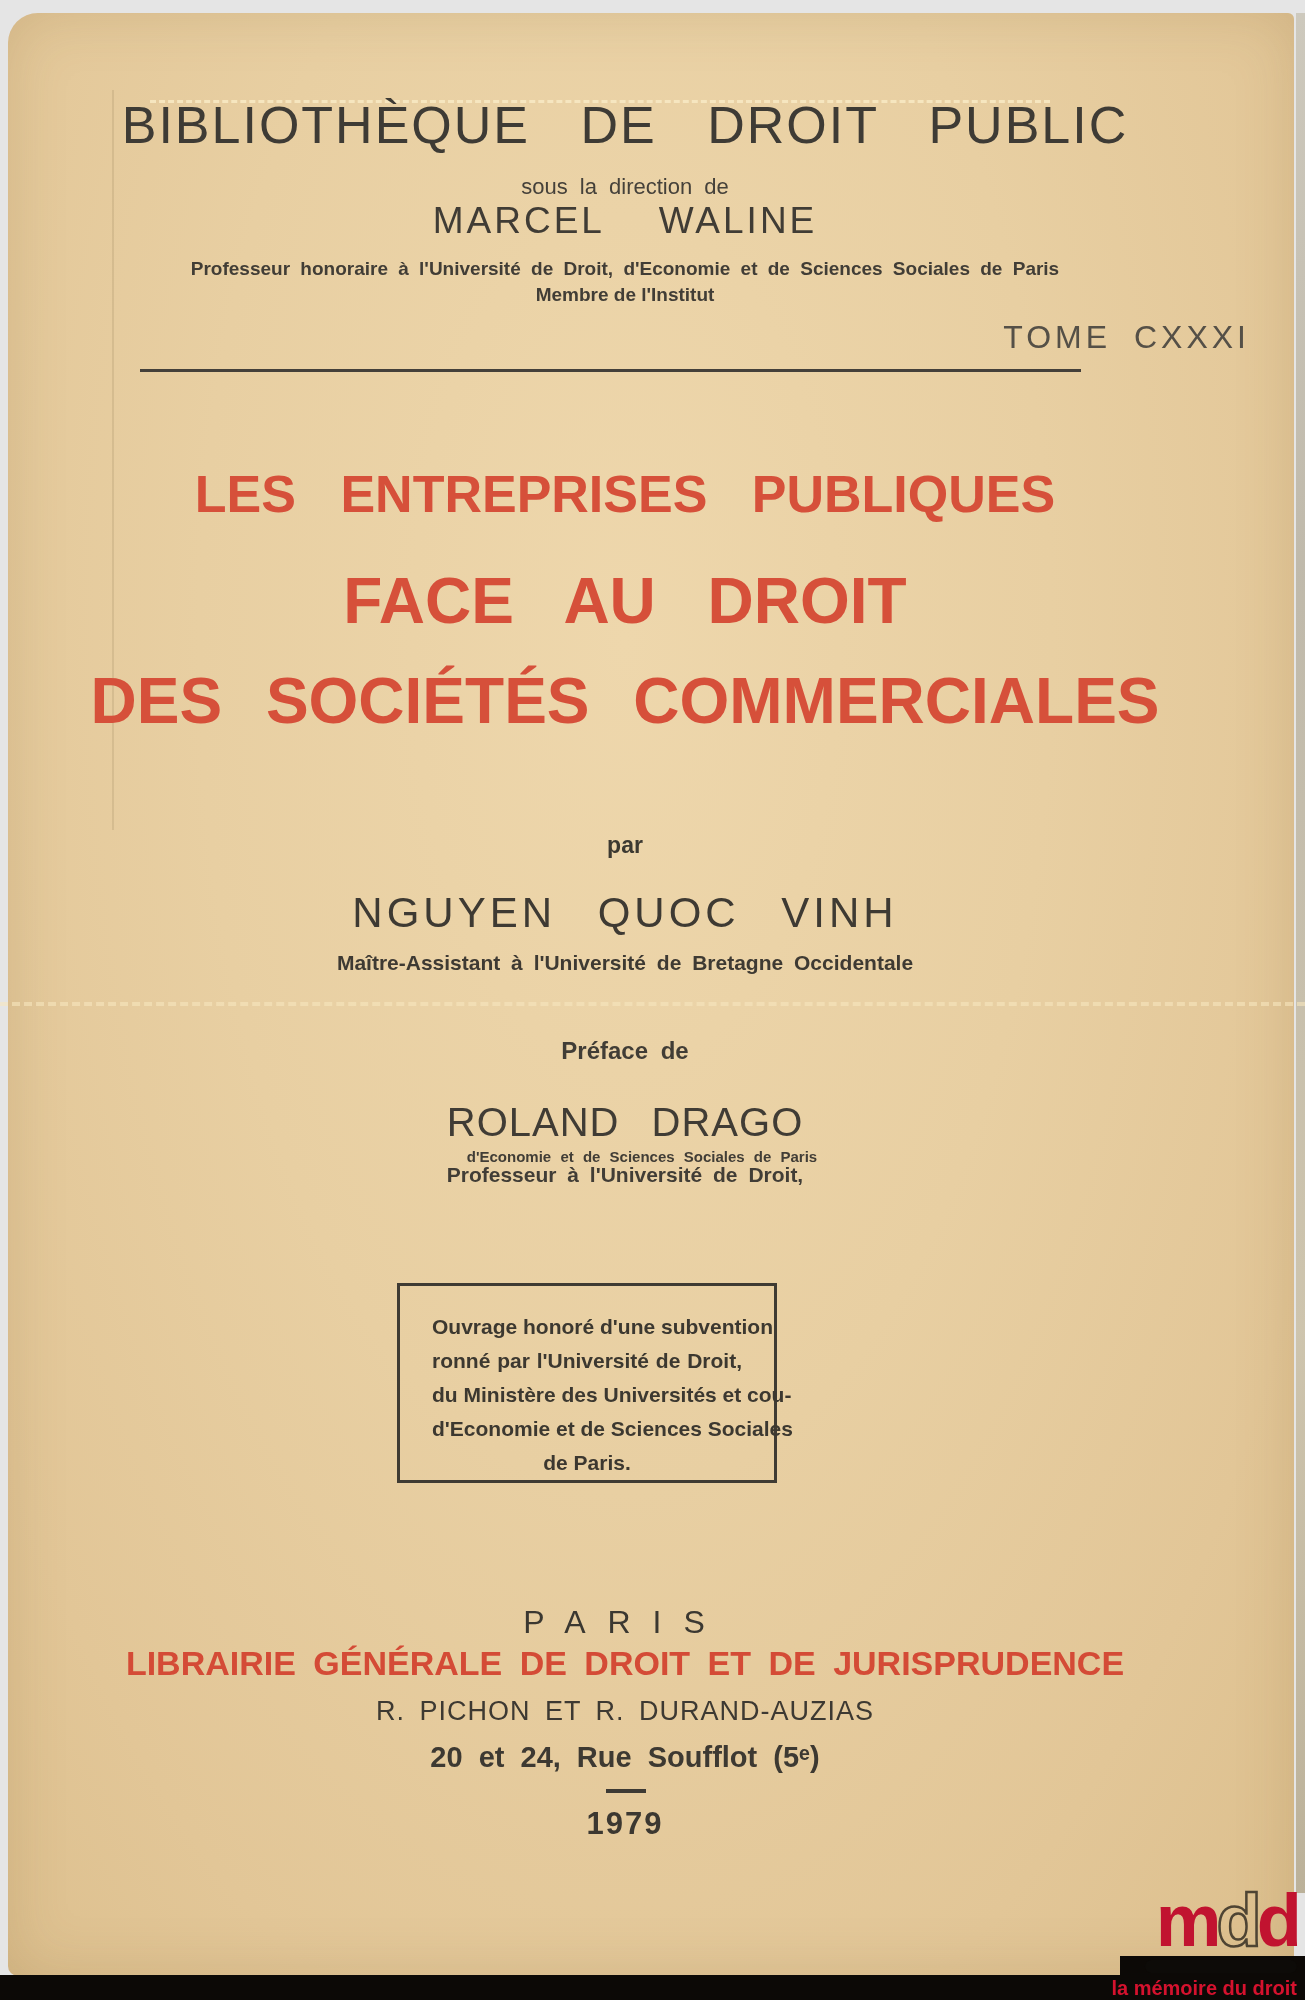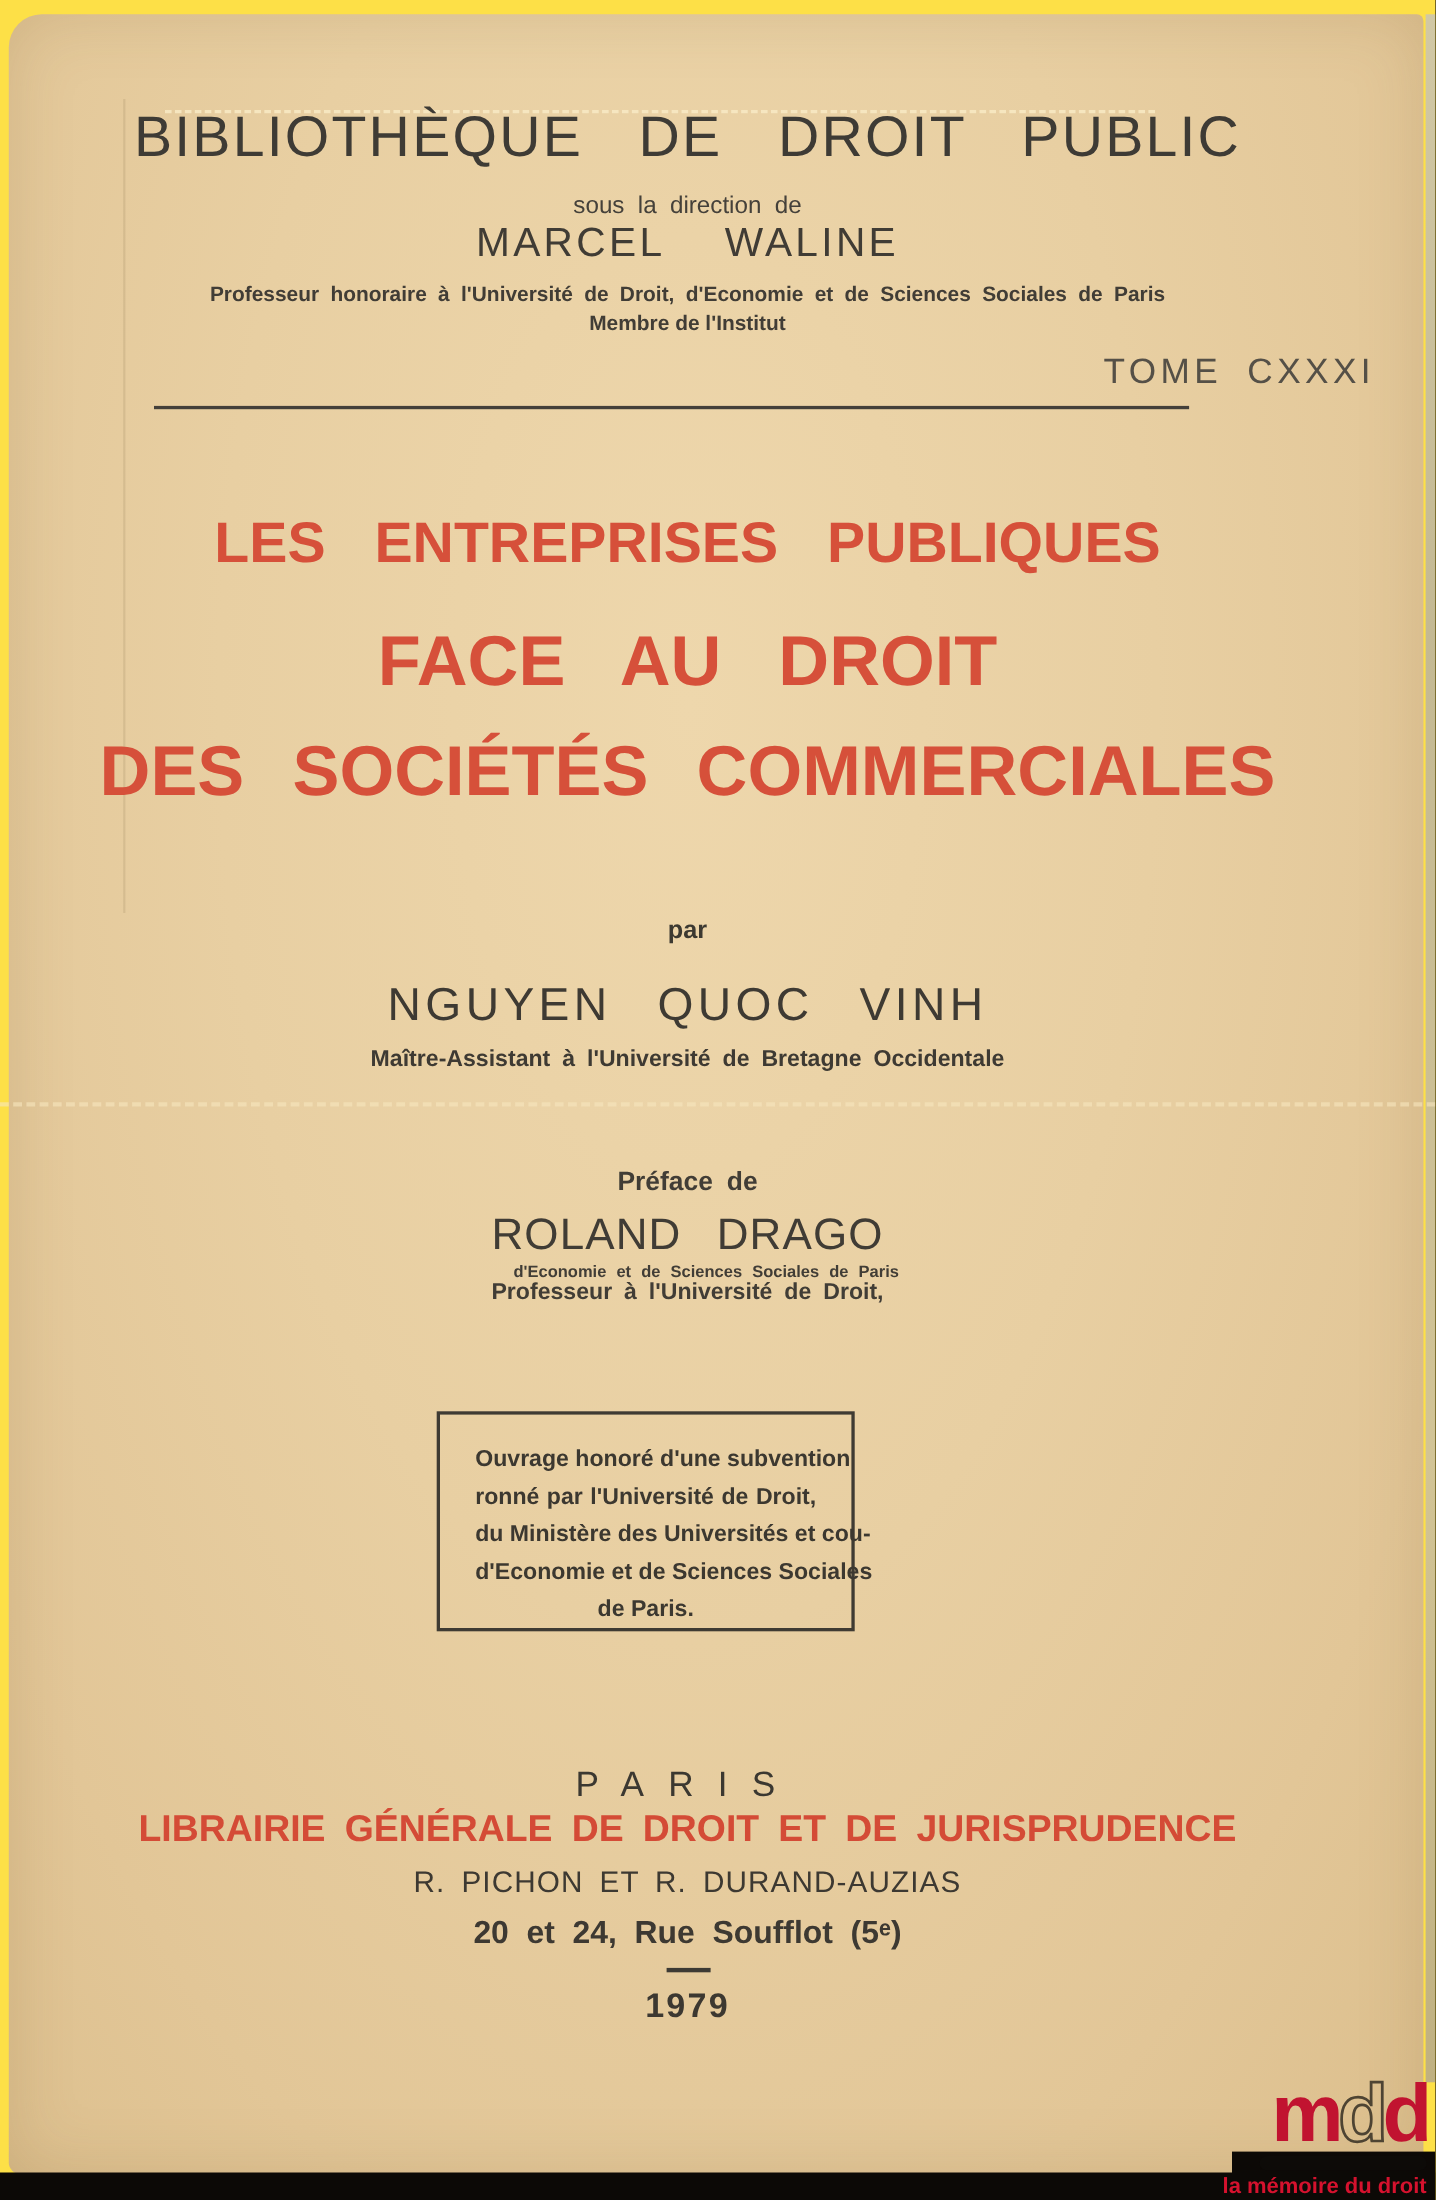--- a/index.html
+++ b/index.html
@@ -1,17 +1,17 @@
 <!DOCTYPE html>
 <html><head>
 <meta charset="utf-8">
 <style>
   html,body{margin:0;padding:0;background:#0e0b07;}
   .page{position:relative;width:1305px;height:2000px;overflow:hidden;
-        font-family:"Liberation Sans","DejaVu Sans",sans-serif;background:#fde047;}
+        font-family:"Liberation Sans","DejaVu Sans",sans-serif;background:#e5e5e5;}
   
   .paper{position:absolute;left:8px;top:13px;width:1286px;height:1963px;
          background:radial-gradient(ellipse at 48% 32%, #eed7ac 0%, #e8cfa2 45%, #e2c697 78%, #dcbf8d 100%);
          border-radius:30px 6px 4px 10px;
          box-shadow:inset 0 0 60px rgba(120,90,40,.18);}
   .edge-sliver{position:absolute;right:0;top:13px;width:9px;height:1880px;
          background:linear-gradient(180deg,#c9c4b6 0%,#b9b2a1 30%,#cabfa4 70%,#b4a88c 100%);opacity:.85;}
   .bottom-black{position:absolute;left:0;bottom:0;width:100%;height:25px;background:#0c0906;}
   .bottom-black-corner{position:absolute;right:0;bottom:0;width:185px;height:44px;background:#0c0906;}
   
@@ -32,21 +32,21 @@
 
   .main-title{font-weight:bold;color:#d6503a;}
   .mt1{top:464px;font-size:52px;word-spacing:30px;}
   .mt2{top:564px;font-size:64px;word-spacing:34px;}
   .mt3{top:664px;font-size:64px;word-spacing:26px;}
 
   .by-label{top:832px;font-size:23px;font-weight:bold;color:#3c3931;}
   .author-name{top:889px;font-size:42px;letter-spacing:4px;word-spacing:26px;color:#3e3a33;}
   .author-title{top:951px;font-size:21px;font-weight:bold;word-spacing:5px;color:#3e3a33;text-align:center;}
 
-  .preface-label{top:1037px;font-size:24px;font-weight:bold;word-spacing:6px;color:#413d36;margin-top:24px;}
+  .preface-label{top:1037px;font-size:24px;font-weight:bold;word-spacing:6px;color:#413d36;}
   .preface-name{top:1100px;font-size:40px;letter-spacing:1px;word-spacing:20px;color:#403c35;}
   .preface-sub1{top:1163px;font-size:21px;font-weight:bold;word-spacing:5px;color:#413d36;}
   .preface-sub2{top:1148px;font-size:15px;font-weight:bold;word-spacing:5px;color:#413d36;padding-left:34px;}
 
   .award-box{position:absolute;left:397px;top:1283px;width:380px;height:200px;box-sizing:border-box;
              border:3px solid #3f3b33;padding:24px 32px 0;text-align:left;}
   .award-box .jline{font-size:21px;font-weight:bold;line-height:34px;color:#3c3830;
              text-align:justify;text-align-last:justify;white-space:nowrap;}
   .award-box .cline{font-size:21px;font-weight:bold;line-height:34px;color:#3c3830;text-align:center;}
 

